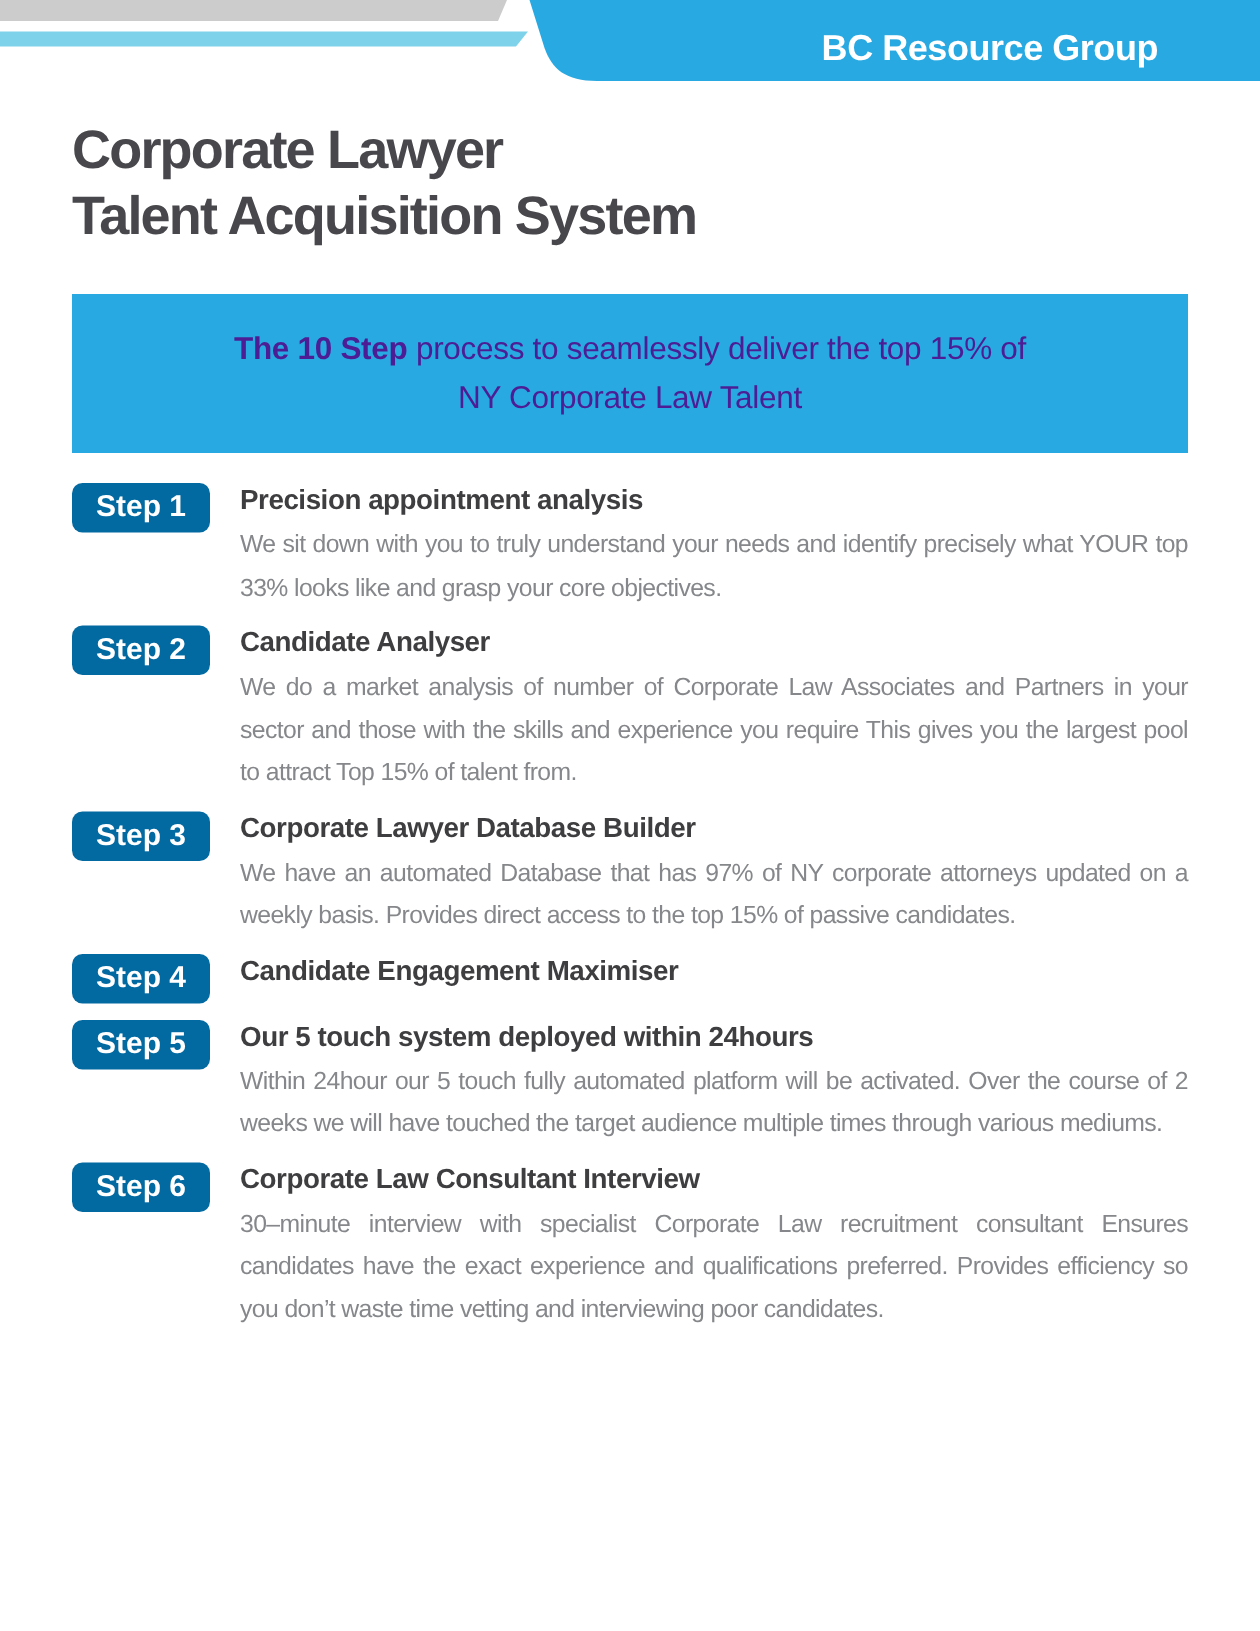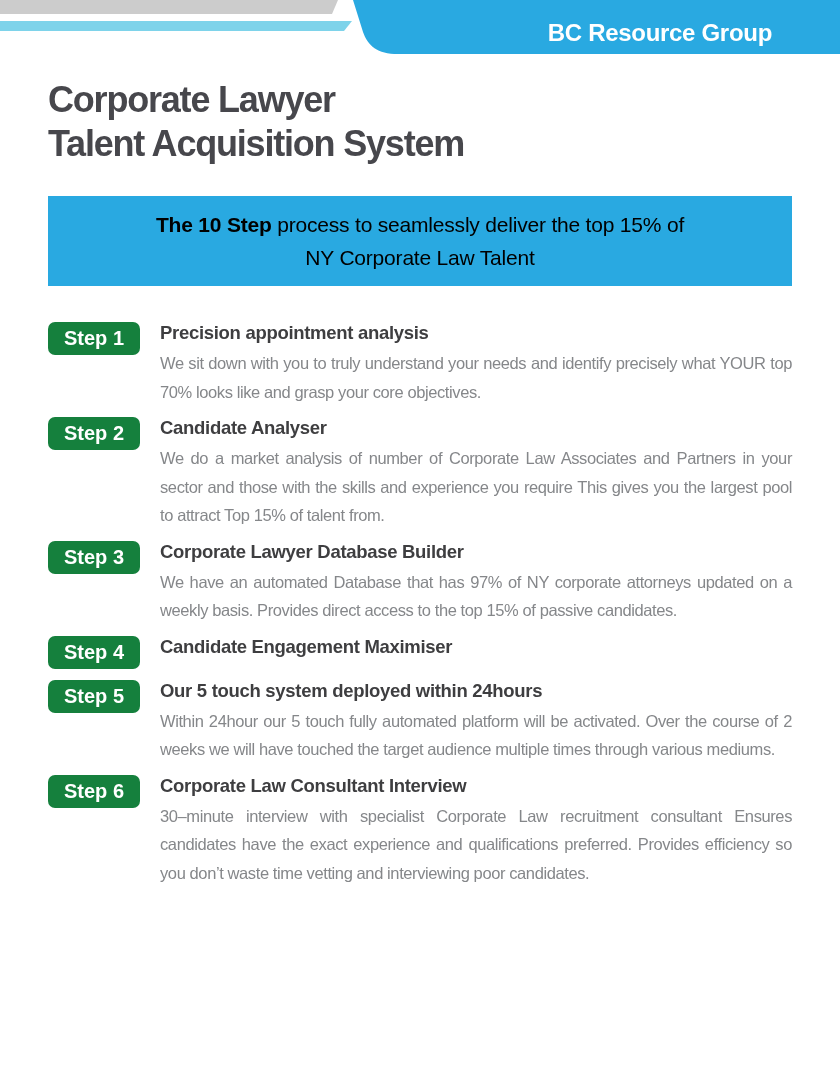--- a/index.html
+++ b/index.html
@@ -37,23 +37,23 @@
     letter-spacing: -1.2px;
     line-height: 44px;
   }
 
   
   .banner {
     position: absolute;
     left: 48px;
     top: 196px;
     width: 744px;
-    height: 90px;
+    height: 106px;
     background: #29a9e1;
-    color: #000000;
+    color: #4c1d95;
     display: flex;
     flex-direction: column;
     align-items: center;
     justify-content: center;
     text-align: center;
     font-size: 21px;
     line-height: 33px;
     letter-spacing: -0.2px;
   }
   .banner .bold { font-weight: bold; }
@@ -69,21 +69,21 @@
     display: flex;
     align-items: flex-start;
     margin-bottom: 9px;
   }
   .step-badge {
     flex-shrink: 0;
     width: 92px;
     height: 33px;
     margin-right: 20px;
     margin-top: 2px;
-    background: #15803d;
+    background: #0369a1;
     border-radius: 7px;
     color: #ffffff;
     font-size: 20px;
     font-weight: bold;
     display: flex;
     align-items: center;
     justify-content: center;
   }
   .step-content { flex: 1; min-width: 0; }
   .step-heading {
@@ -168,21 +168,21 @@
     </div>
     <div>NY Corporate Law Talent</div>
   </div>
 
   <div class="steps">
 
     <div class="step-row">
       <div class="step-badge">Step 1</div>
       <div class="step-content">
         <div class="step-heading">Precision appointment analysis</div>
-        <p class="step-body">We sit down with you to truly understand your needs and identify precisely what YOUR top 70% looks like and grasp your core objectives.</p>
+        <p class="step-body">We sit down with you to truly understand your needs and identify precisely what YOUR top 33% looks like and grasp your core objectives.</p>
       </div>
     </div>
 
     <div class="step-row">
       <div class="step-badge">Step 2</div>
       <div class="step-content">
         <div class="step-heading">Candidate Analyser</div>
         <p class="step-body">We do a market analysis of number of Corporate Law Associates and Partners in your sector and those with the skills and experience you require This gives you the largest pool to attract Top 15% of talent from.</p>
       </div>
     </div>

